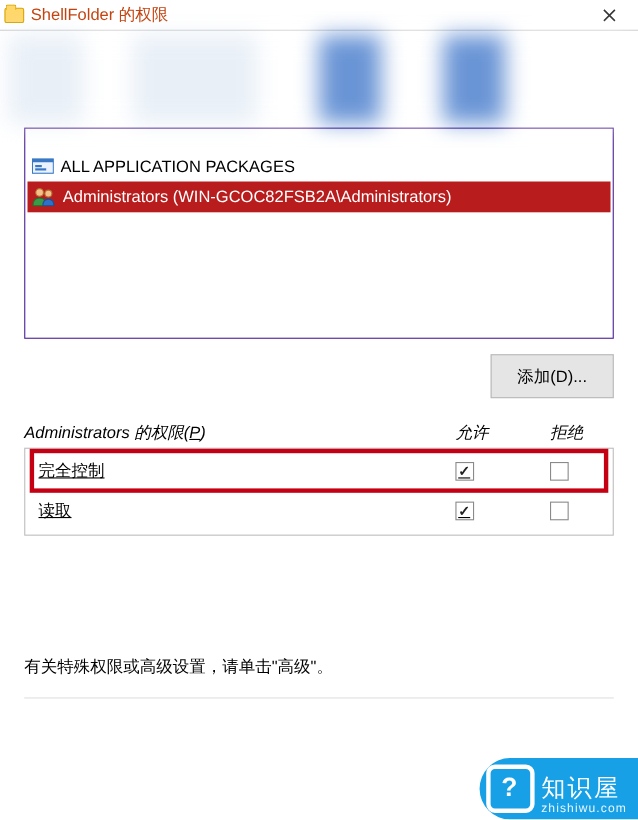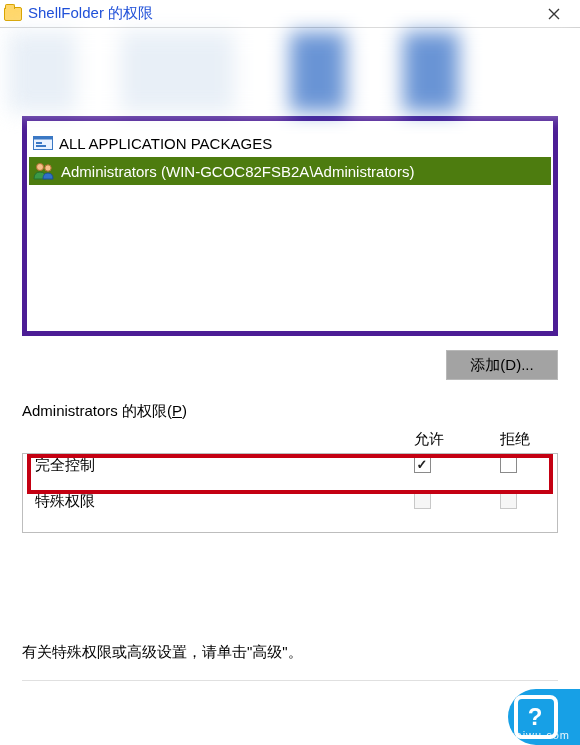--- a/index.html
+++ b/index.html
@@ -31,73 +31,74 @@
   .folder-icon::before {
     content: "";
     position: absolute;
     top: -4px; left: 0;
     width: 8px; height: 4px;
     background: #ffd76b;
     border: 1px solid #d8a400;
     border-bottom: none;
     border-radius: 2px 2px 0 0;
   }
-  .titlebar-title { flex: 1; color: #1d4ed8; font-size: 15px; }
+  .titlebar-title { flex: 1; color: #c2410c; font-size: 15px; }
   .close-x {
     width: 44px; height: 100%;
     display: flex; align-items: center; justify-content: center;
     cursor: pointer;
   }
   .close-x svg { width: 12px; height: 12px; }
   .blurred-zone {
     height: 80px;
     margin: 4px 8px 4px 8px;
     background: linear-gradient(90deg,#dfe9f4 0 12%, #fff 12% 20%, #dfe9f4 20% 40%, #fff 40% 50%, #2b68c4 50% 60%, #fff 60% 70%, #2b68c4 70% 80%, #fff 80% 100%);
     filter: blur(10px);
     opacity: 0.7;
   }
   .content { padding: 0 22px; }
   .principals-box {
-    border: 5px solid #4c1d95;
-    height: 220px;
-    padding: 8px 2px;
+    border: 1px solid #4c1d95;
+    height: 192px;
+    padding: 20px 2px;
     background: #fff;
   }
   .principal-row {
     display: flex; align-items: center;
     height: 28px; padding: 0 4px;
     cursor: default;
   }
-  .principal-row.selected { background: #4d7c0f; color: #fff; }
+  .principal-row.selected { background: #b91c1c; color: #fff; }
   .principal-label { margin-left: 6px; white-space: nowrap; overflow: hidden; }
   .btn-row {
     display: flex; justify-content: flex-end; gap: 18px;
     margin-top: 14px;
   }
   button.win {
-    min-width: 112px; height: 30px;
-    background: #a3a3a3;
+    min-width: 112px; height: 40px;
+    background: #e5e5e5;
     border: 1px solid #b8b8b8;
     font: inherit; cursor: pointer;
     padding: 0 12px;
   }
   .perm-header {
-    display: flex; align-items: flex-start;
-    margin-top: 22px; margin-bottom: 4px;
+    display: flex; align-items: center;
+    margin-top: 22px; margin-bottom: 4px; font-style: italic;
   }
   .perm-header .lbl { flex: 1; }
-  .col { width: 86px; text-align: center; margin-top: 28px; }
+  .col { width: 86px; text-align: center; }
   .perm-box {
     border: 1px solid #bdbdbd;
     padding: 2px 6px 4px 6px;
     background: #fff;
   }
   .perm-row {
-    display: flex; align-items: flex-start;
+    display: flex; align-items: center;
     height: 36px;
+    text-decoration: underline;
   }
   .perm-name { flex: 1; padding-left: 6px; }
   .perm-col { width: 86px; display: flex; justify-content: center; }
   .cb {
     width: 17px; height: 17px;
     border: 1px solid #8a8a8a;
     background: #fff;
     display: flex; align-items: center; justify-content: center;
     cursor: pointer;
   }
@@ -199,33 +200,34 @@
       <div class="perm-row highlight">
         <span class="perm-name">完全控制</span>
         <span class="perm-col">
           <span class="cb checked"></span>
         </span>
         <span class="perm-col">
           <span class="cb"></span>
         </span>
       </div>
       <div class="perm-row">
-        <span class="perm-name">特殊权限</span>
-        <span class="perm-col">
-          <span class="cb disabled"></span>
-        </span>
-        <span class="perm-col">
-          <span class="cb disabled"></span>
+        <span class="perm-name">读取</span>
+        <span class="perm-col">
+          <span class="cb checked"></span>
+        </span>
+        <span class="perm-col">
+          <span class="cb"></span>
         </span>
       </div>
     </div>
 
   <div class="footer-area">
     <span class="txt">有关特殊权限或高级设置，请单击"高级"。</span>
   </div>
 
   <div class="bottom-divider"></div>
 </div>
 
 <div class="watermark">
   <div class="q">?</div>
+  <span>知识屋</span>
   <span class="site">zhishiwu.com</span>
 </div>
 
 </body></html>

